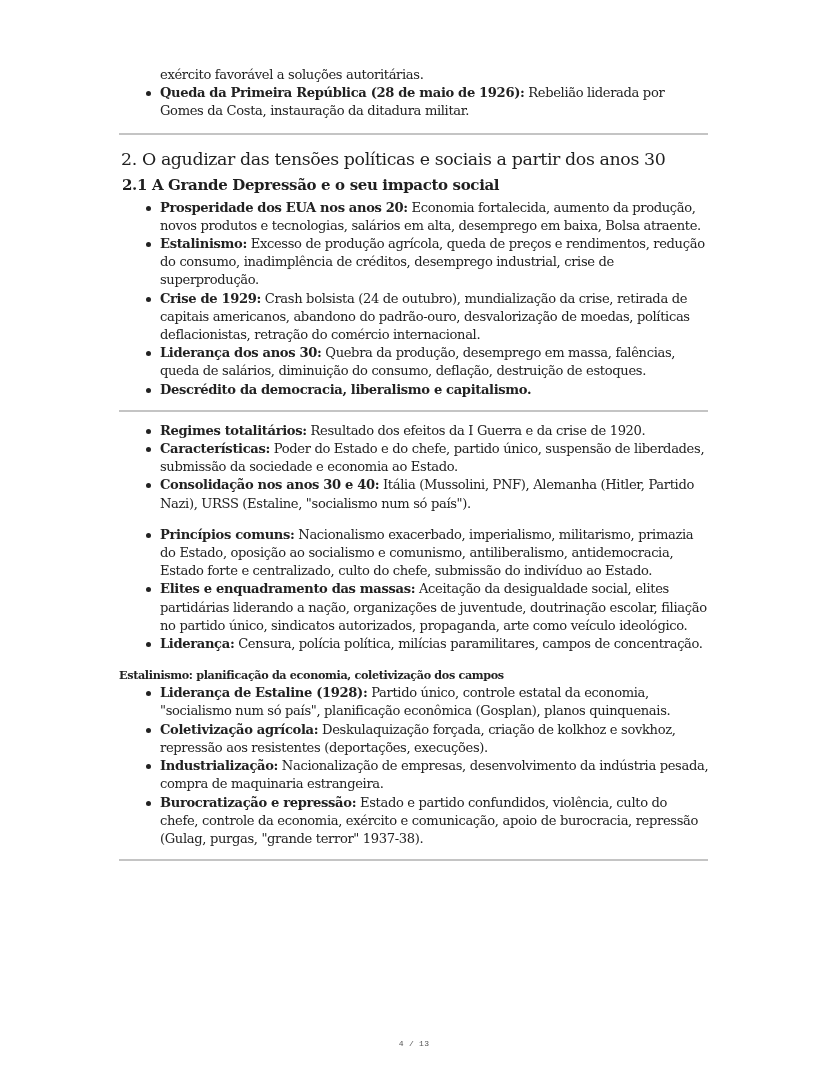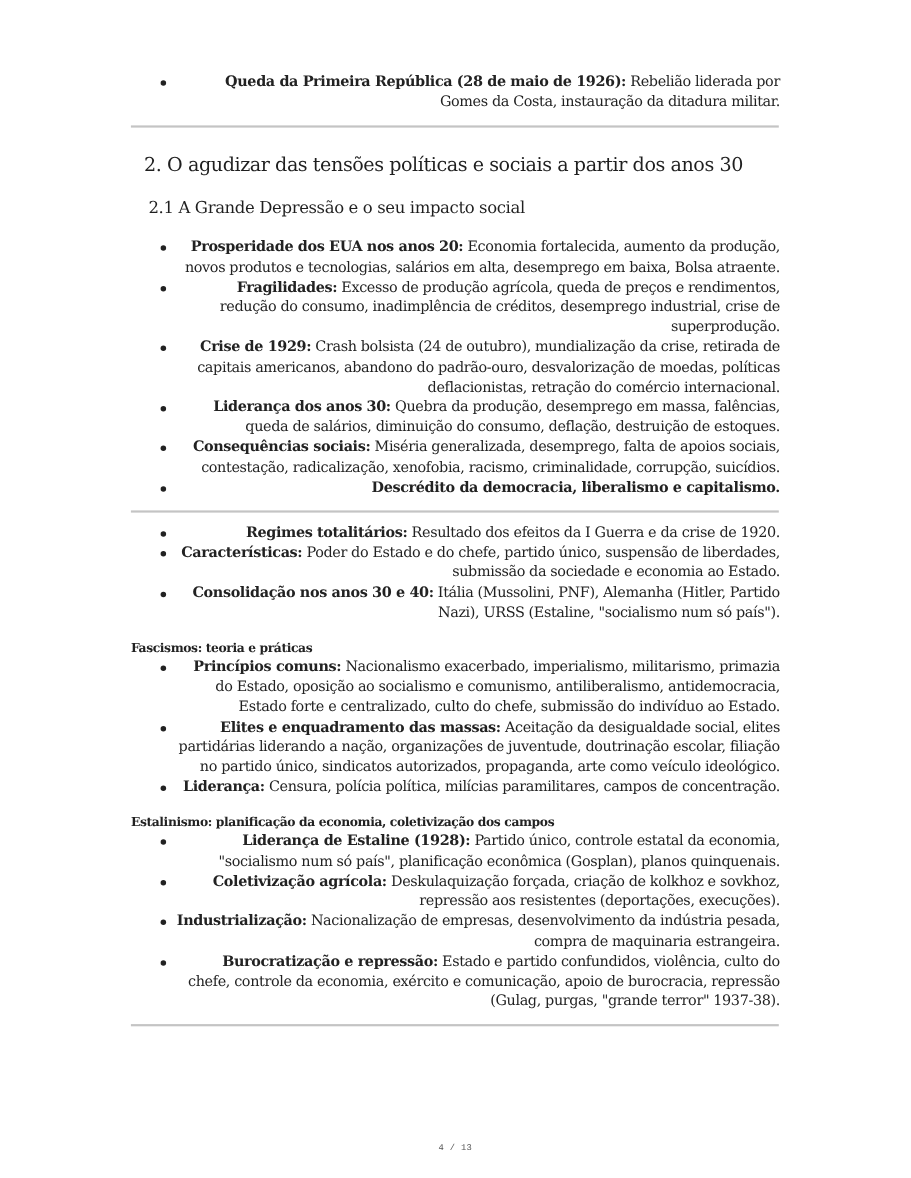--- a/index.html
+++ b/index.html
@@ -3,80 +3,79 @@
 <meta charset="utf-8">
 <style>
   html, body { margin: 0; padding: 0; background: #ffffff; }
   body {
     width: 828px; height: 1071px; position: relative; overflow: hidden;
     font-family: "DejaVu Serif", "Liberation Serif", serif;
     color: #222222;
   }
   .page { position: absolute; left: 0; top: 0; width: 828px; height: 1071px; }
   .content { position: absolute; left: 119px; top: 66px; width: 590px; }
-  ul { list-style: none; margin: 0; padding: 0; text-align: right; }
+  ul { list-style: none; margin: 0; padding: 0; }
   li.item {
     position: relative; padding-left: 41px;
     font-size: 13.1px; line-height: 18.2px; letter-spacing: -0.35px;
   }
   li.item .bullet {
     position: absolute; left: 27px; top: 7px; width: 5px; height: 5px;
     border-radius: 50%; background: #222222;
   }
   li.item b { font-weight: bold; }
   .cont { padding-left: 41px; font-size: 13.1px; line-height: 18.2px; letter-spacing: -0.35px; }
   hr.divider {
     border: none; height: 2px; background: #c4c4c4; margin: 0; width: 589px;
   }
-  h2.h2 { font-size: 17.4px; font-weight: normal; margin: 12px; line-height: 24px; letter-spacing: -0.4px; color: #1f1f1f; }
-  h3.h3 { font-size: 15px; font-weight: normal; margin: 16px; line-height: 22px; letter-spacing: -0.35px; color: #1f1f1f; }
+  h2.h2 { font-size: 17.4px; font-weight: normal; margin: 2px; line-height: 24px; letter-spacing: -0.4px; color: #1f1f1f; }
+  h3.h3 { font-size: 15px; font-weight: bold; margin: 3px; line-height: 22px; letter-spacing: -0.35px; color: #1f1f1f; }
   h4.h4 { font-size: 11.2px; font-weight: bold; margin: 0; line-height: 18px; letter-spacing: -0.35px; color: #222; }
   .footer {
     position: absolute; left: 0; width: 828px; top: 1039px; text-align: center;
     font-family: Liberation Mono, monospace; font-size: 8px; color: #555;
     letter-spacing: 0.3px;
   }
 </style>
 </head>
 <body>
 
 <div class="page">
   <div class="content">
 
+    <div class="cont">exército favorável a soluções autoritárias.</div>
     <ul>
       <li class="item"><span class="bullet"></span><b>Queda da Primeira República (28 de maio de 1926):</b><span> Rebelião liderada por Gomes da Costa, instauração da ditadura militar.</span></li>
     </ul>
 
     <div style="height:12px"></div>
     <hr class="divider">
     <div style="height:10px"></div>
 
     <h2 class="h2">2. O agudizar das tensões políticas e sociais a partir dos anos 30</h2>
     <h3 class="h3">2.1 A Grande Depressão e o seu impacto social</h3>
     <ul>
       <li class="item"><span class="bullet"></span><b>Prosperidade dos EUA nos anos 20:</b><span> Economia fortalecida, aumento da produção, novos produtos e tecnologias, salários em alta, desemprego em baixa, Bolsa atraente.</span></li>
-      <li class="item"><span class="bullet"></span><b>Fragilidades:</b><span> Excesso de produção agrícola, queda de preços e rendimentos, redução do consumo, inadimplência de créditos, desemprego industrial, crise de superprodução.</span></li>
+      <li class="item"><span class="bullet"></span><b>Estalinismo:</b><span> Excesso de produção agrícola, queda de preços e rendimentos, redução do consumo, inadimplência de créditos, desemprego industrial, crise de superprodução.</span></li>
       <li class="item"><span class="bullet"></span><b>Crise de 1929:</b><span> Crash bolsista (24 de outubro), mundialização da crise, retirada de capitais americanos, abandono do padrão-ouro, desvalorização de moedas, políticas deflacionistas, retração do comércio internacional.</span></li>
       <li class="item"><span class="bullet"></span><b>Liderança dos anos 30:</b><span> Quebra da produção, desemprego em massa, falências, queda de salários, diminuição do consumo, deflação, destruição de estoques.</span></li>
-      <li class="item"><span class="bullet"></span><b>Consequências sociais:</b><span> Miséria generalizada, desemprego, falta de apoios sociais, contestação, radicalização, xenofobia, racismo, criminalidade, corrupção, suicídios.</span></li>
       <li class="item"><span class="bullet"></span><b>Descrédito da democracia, liberalismo e capitalismo.</b><span></span></li>
     </ul>
 
     <div style="height:11px"></div>
     <hr class="divider">
     <div style="height:10px"></div>
 
     <ul>
       <li class="item"><span class="bullet"></span><b>Regimes totalitários:</b><span> Resultado dos efeitos da I Guerra e da crise de 1920.</span></li>
       <li class="item"><span class="bullet"></span><b>Características:</b><span> Poder do Estado e do chefe, partido único, suspensão de liberdades, submissão da sociedade e economia ao Estado.</span></li>
       <li class="item"><span class="bullet"></span><b>Consolidação nos anos 30 e 40:</b><span> Itália (Mussolini, PNF), Alemanha (Hitler, Partido Nazi), URSS (Estaline, "socialismo num só país").</span></li>
     </ul>
 
     <div style="height:13px"></div>
-    <h4 class="h4">Fascismos: teoria e práticas</h4>
     <ul>
       <li class="item"><span class="bullet"></span><b>Princípios comuns:</b><span> Nacionalismo exacerbado, imperialismo, militarismo, primazia do Estado, oposição ao socialismo e comunismo, antiliberalismo, antidemocracia, Estado forte e centralizado, culto do chefe, submissão do indivíduo ao Estado.</span></li>
       <li class="item"><span class="bullet"></span><b>Elites e enquadramento das massas:</b><span> Aceitação da desigualdade social, elites partidárias liderando a nação, organizações de juventude, doutrinação escolar, filiação no partido único, sindicatos autorizados, propaganda, arte como veículo ideológico.</span></li>
       <li class="item"><span class="bullet"></span><b>Liderança:</b><span> Censura, polícia política, milícias paramilitares, campos de concentração.</span></li>
     </ul>
 
     <div style="height:13px"></div>
     <h4 class="h4">Estalinismo: planificação da economia, coletivização dos campos</h4>
     <ul>
       <li class="item"><span class="bullet"></span><b>Liderança de Estaline (1928):</b><span> Partido único, controle estatal da economia, "socialismo num só país", planificação econômica (Gosplan), planos quinquenais.</span></li>

